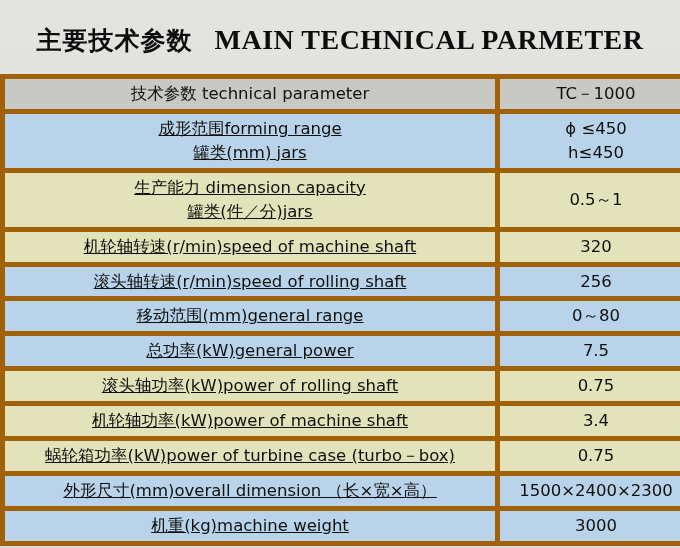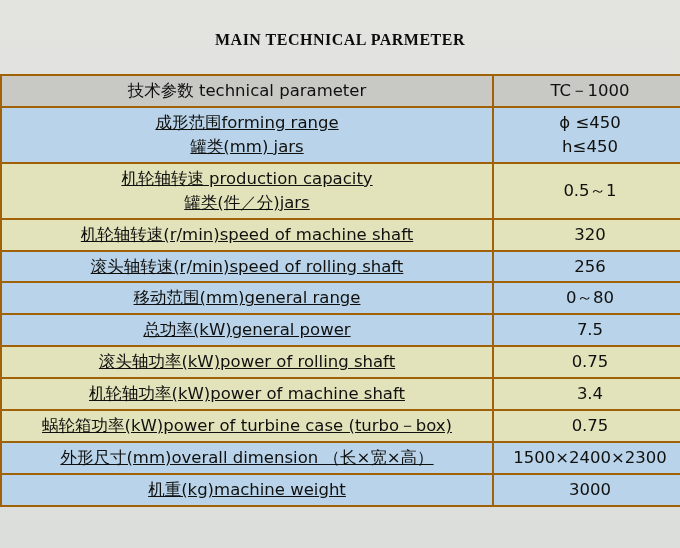--- a/index.html
+++ b/index.html
@@ -32,33 +32,33 @@
   .title-cn {
     font-family: "DejaVu Sans", sans-serif;
     font-weight: bold;
     font-size: 25px;
     color: #0d0d0d;
     letter-spacing: 1px;
   }
   .title-en {
     font-family: "Liberation Serif", serif;
     font-weight: bold;
-    font-size: 16px;
+    font-size: 28px;
     color: #0d0d0d;
     letter-spacing: 0.5px;
   }
   table.spec {
     width: 668px;
     margin: 0 auto;
     border-collapse: collapse;
     table-layout: fixed;
     border: 1px solid #4d4d4d;
   }
   table.spec td {
-    border: 2px solid #a16207;
+    border: 5px solid #a16207;
     text-align: center;
     vertical-align: middle;
     font-size: 16.5px;
     color: #10100f;
     padding: 3px 4px;
     line-height: 1.45;
     font-family: "DejaVu Sans", sans-serif;
   }
   td.param {
     width: 482px;
@@ -75,20 +75,21 @@
 
   .cell-lines span { display: block; text-decoration: underline; }
   .value-lines span { display: block; text-align: center; }
 </style>
 </head>
 <body>
 
 <div class="page">
 
   <div class="title-bar">
+    <div class="title-cn">主要技术参数</div>
     <div class="title-en">MAIN TECHNICAL PARMETER</div>
   </div>
 
   <table class="spec">
     <tbody>
       <tr class="bg-head">
         <td class="param">技术参数 technical parameter</td>
         <td class="value">TC－1000</td>
       </tr>
     <tr class="bg-blue">
@@ -96,21 +97,21 @@
             <span>成形范围forming range</span>
             <span>罐类(mm) jars</span>
           </td>
           <td class="value value-lines">
             <span>ϕ ≤450</span>
             <span>h≤450</span>
           </td>
         </tr>
         <tr class="bg-olive">
           <td class="param cell-lines">
-            <span>机轮轴转速 production capacity</span>
+            <span>生产能力 dimension capacity</span>
             <span>罐类(件／分)jars</span>
           </td>
           <td class="value value-lines">
             <span>0.5～1</span>
           </td>
         </tr>
         <tr class="bg-olive">
           <td class="param cell-lines">
             <span>机轮轴转速(r∕min)speed of machine shaft</span>
           </td>

